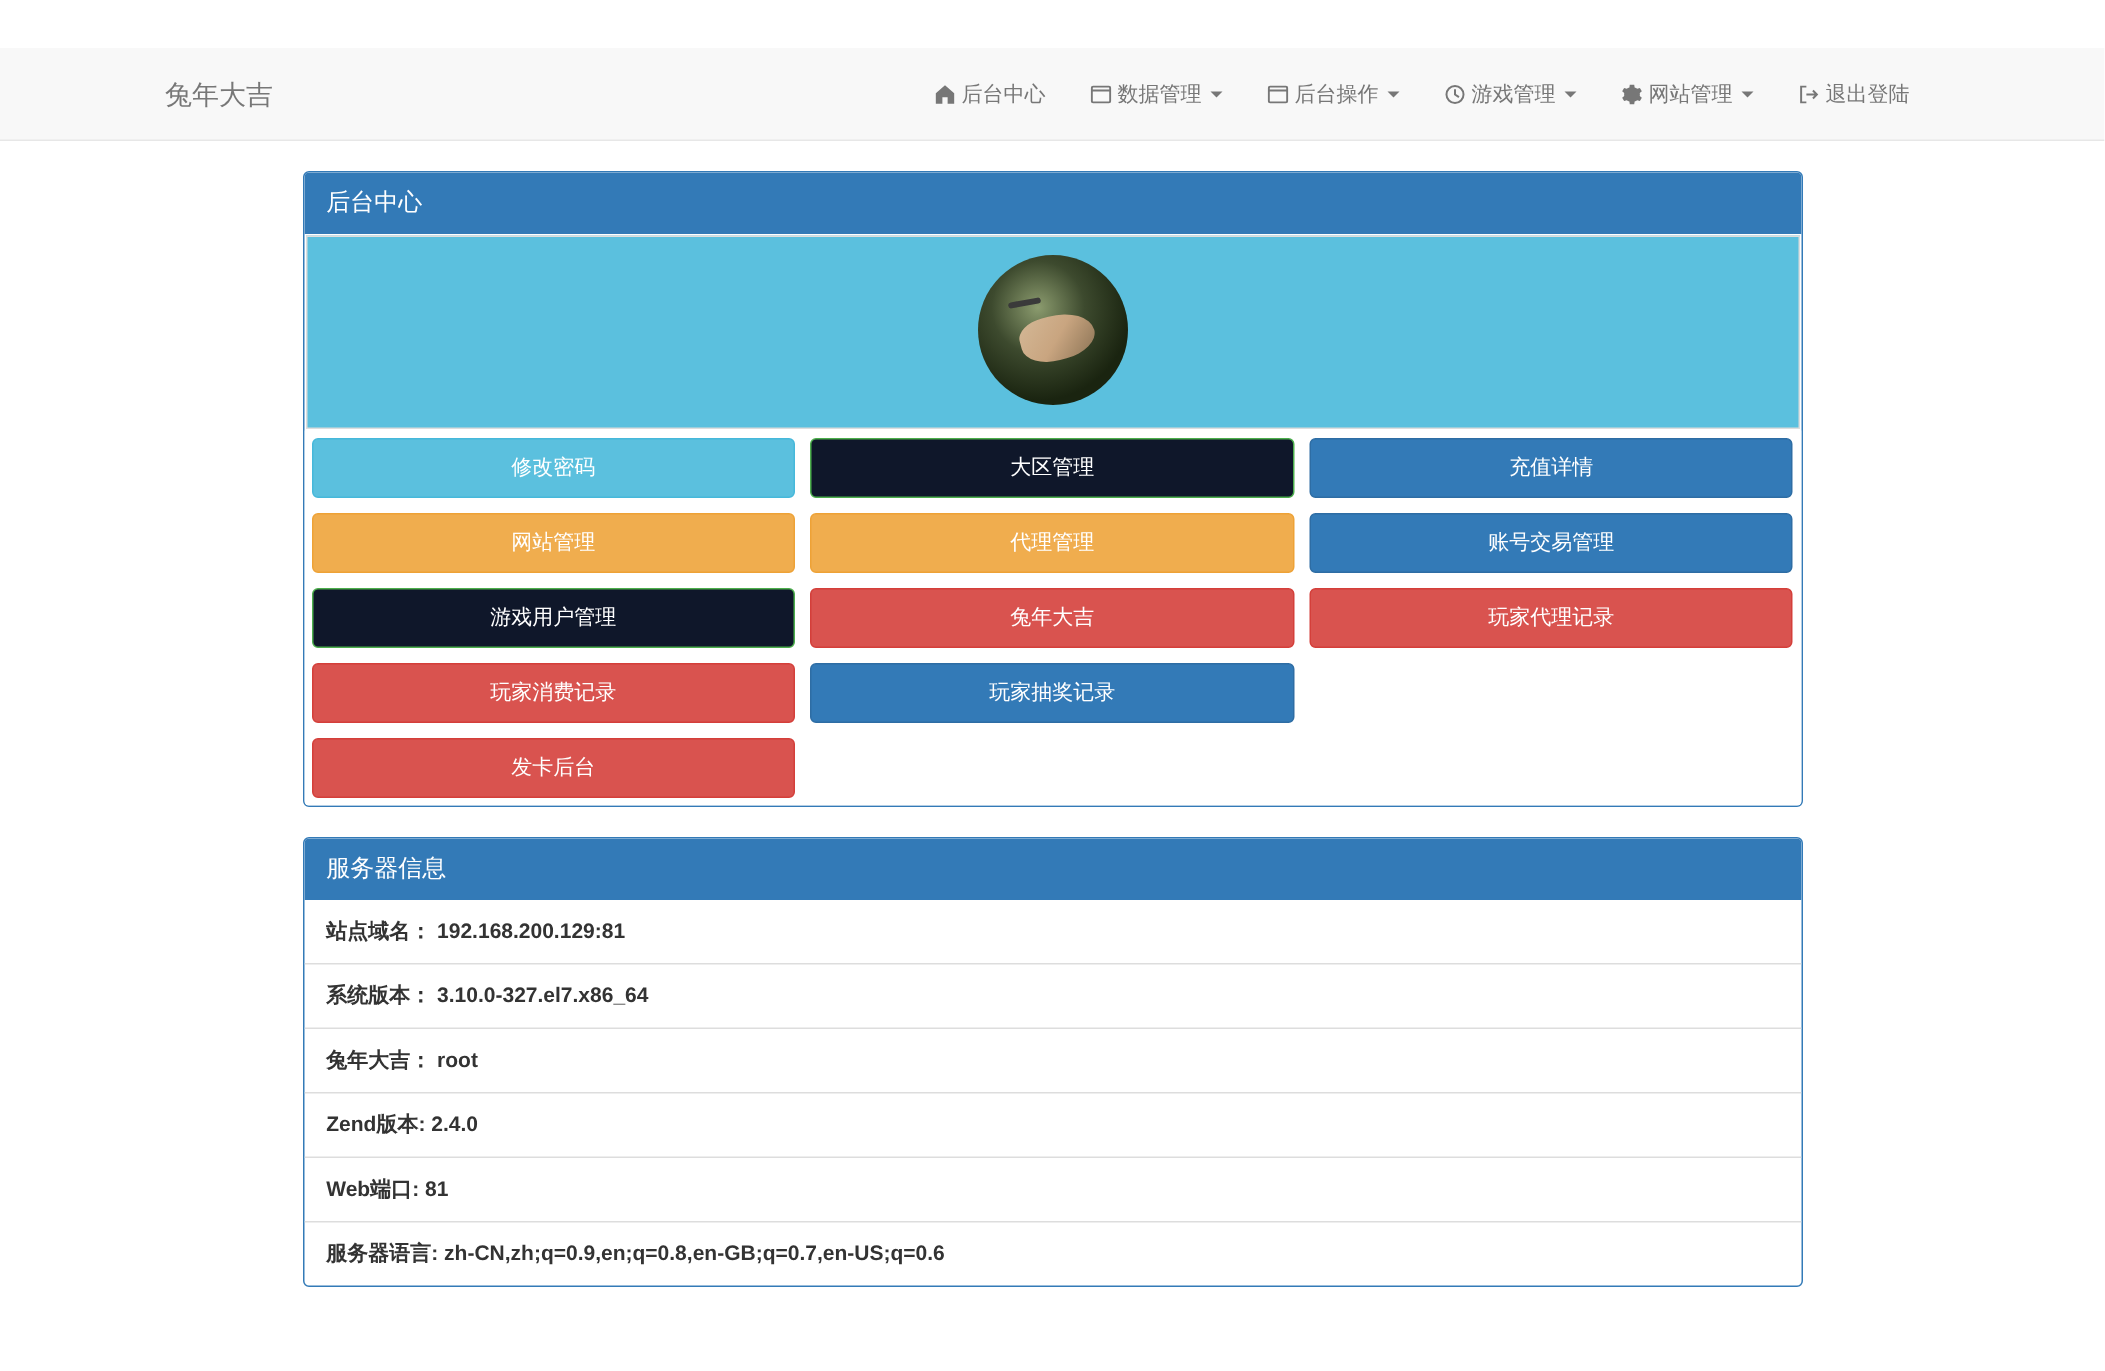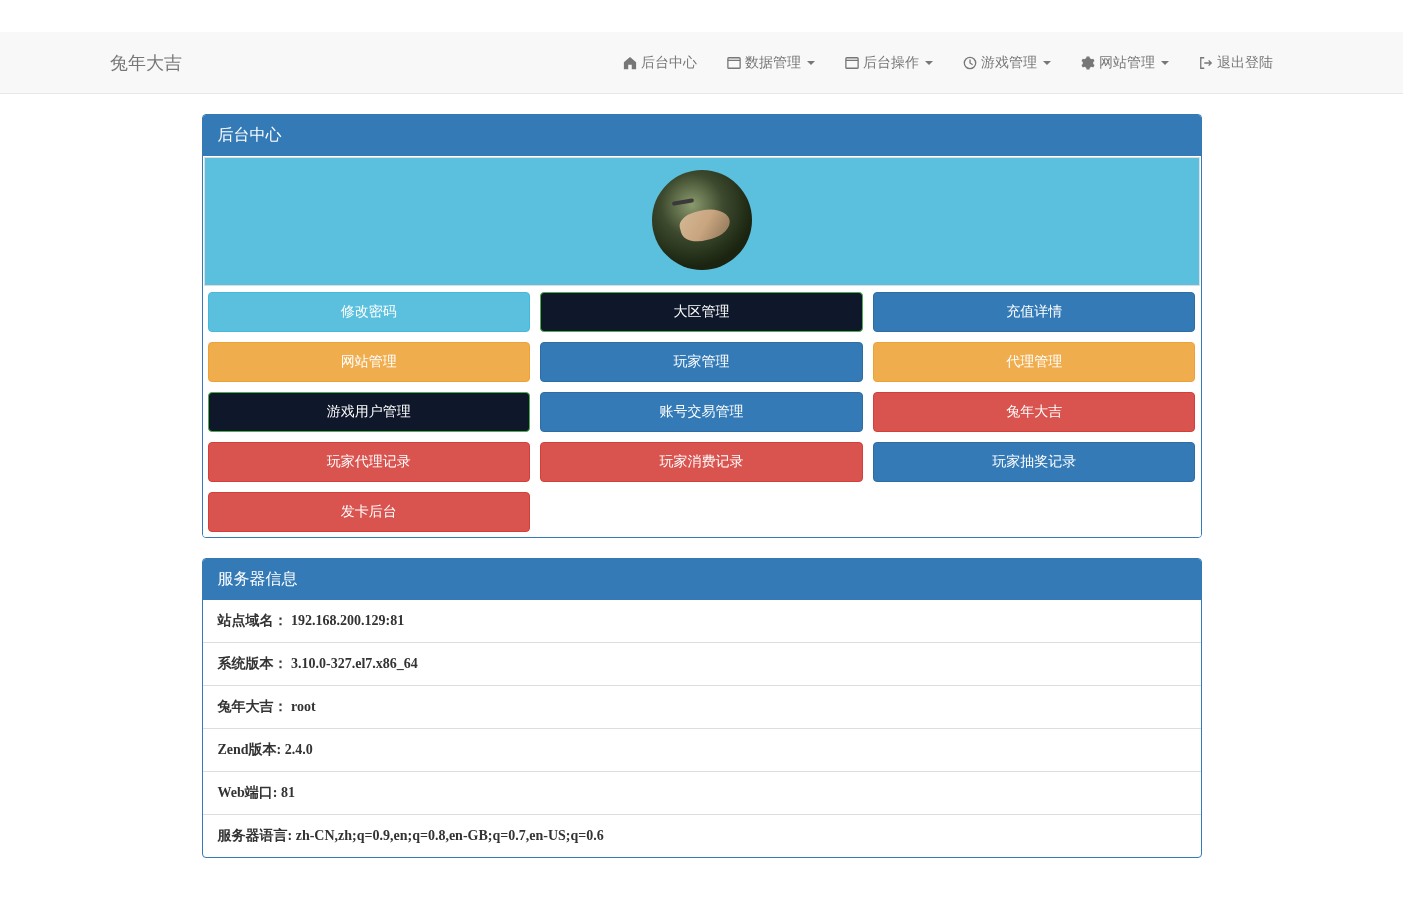--- a/index.html
+++ b/index.html
@@ -29,21 +29,21 @@
     .btn { display: block; padding: 10px 16px; font-size: 14px; border-radius: 4px; text-align: center; color: #fff; cursor: pointer; border: 1px solid transparent; }
     .btn-info { background: #5bc0de; border-color: #46b8da; }
     .btn-success { background: #0f172a; border-color: #4cae4c; }
     .btn-primary { background: #337ab7; border-color: #2e6da4; }
     .btn-warning { background: #f0ad4e; border-color: #eea236; }
     .btn-danger { background: #d9534f; border-color: #d43f3a; }
     
     .list-group { list-style: none; }
     .list-group-item { padding: 12px 15px; border-top: 1px solid #ddd; font-size: 14px; }
     .list-group-item:first-child { border-top: none; }
-    .list-group-item b { font-weight: 700; font-family: Liberation Serif, serif; }
+    .list-group-item b { font-weight: 700; }
   </style>
 </head>
 <body>
 
 <nav class="navbar">
   <div class="navbar-container">
     <div class="navbar-brand">兔年大吉</div>
     <div class="navbar-nav">
       <div class="nav-item">
         <span class="nav-icon">
@@ -110,24 +110,23 @@
     <div class="panel-heading">后台中心</div>
     <div class="panel-body">
       <div class="avatar-section">
         <div class="avatar"></div>
       </div>
       <div class="button-grid">
         <div class="btn btn-info">修改密码</div>
         <div class="btn btn-success">大区管理</div>
         <div class="btn btn-primary">充值详情</div>
         <div class="btn btn-warning">网站管理</div>
-        <div class="btn btn-primary">玩家管理</div>
         <div class="btn btn-warning">代理管理</div>
+        <div class="btn btn-primary">账号交易管理</div>
         <div class="btn btn-success">游戏用户管理</div>
-        <div class="btn btn-primary">账号交易管理</div>
         <div class="btn btn-danger">兔年大吉</div>
         <div class="btn btn-danger">玩家代理记录</div>
         <div class="btn btn-danger">玩家消费记录</div>
         <div class="btn btn-primary">玩家抽奖记录</div>
         <div class="btn btn-danger single">发卡后台</div>
       </div>
     </div>
   </div>
 
   <div class="panel">

